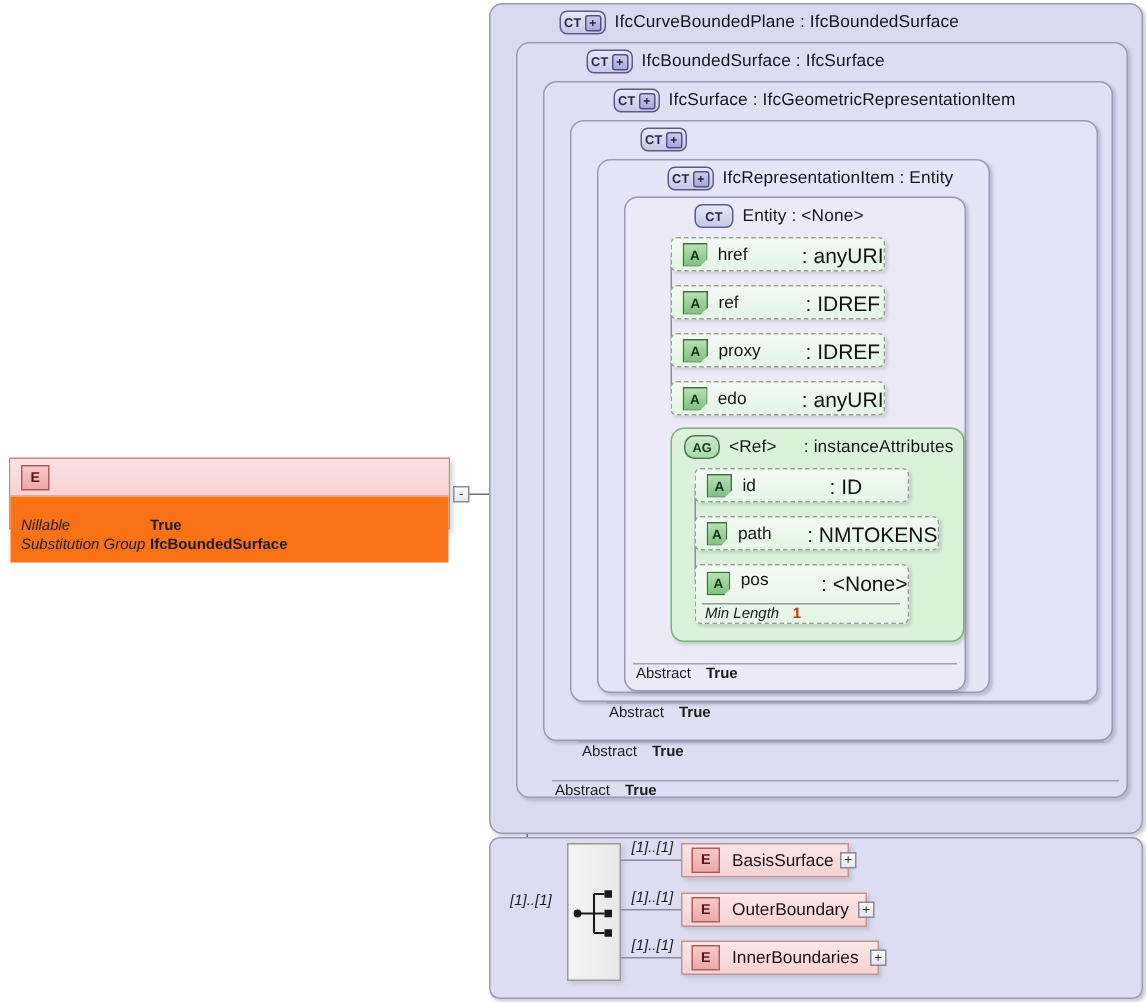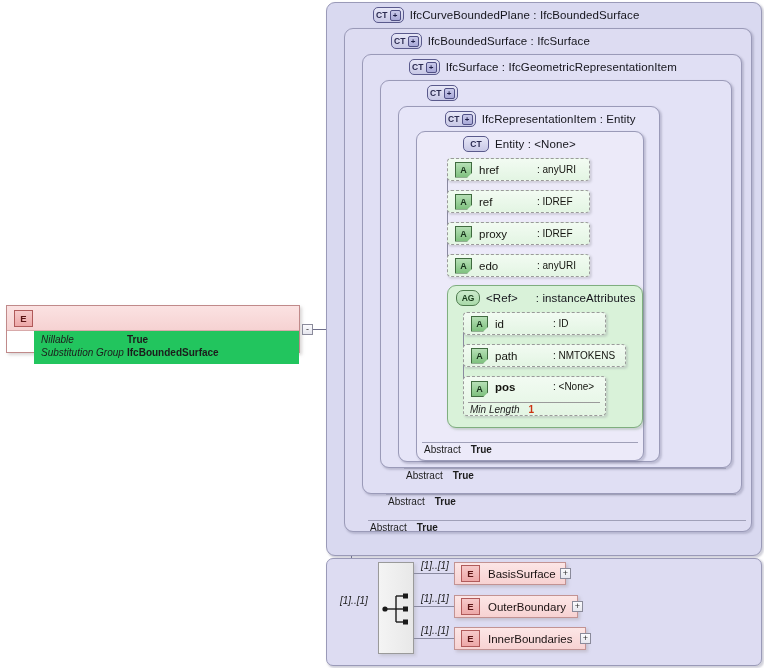--- a/index.html
+++ b/index.html
@@ -144,21 +144,21 @@
     padding-left: 7px;
     box-shadow: 1.5px 1.5px 2px rgba(140,140,150,0.28);
     white-space: nowrap;
   }
   .attr-name {
     font-size: 11.5px;
     color: #14140f;
     display: inline-block;
   }
   .attr-type {
-    font-size: 10px;
+    font-size: 14px;
     color: #14140f;
     display: inline-block;
   }
 
   
   .ag-box {
     position: absolute;
     box-sizing: border-box;
     border: 1px solid #7fae7f;
     border-radius: 9px;
@@ -225,23 +225,22 @@
     height: 24px;
     background: linear-gradient(#fbe2e2, #f6d2d2);
     border-bottom: 1px solid #d8aaaa;
     display: flex;
     align-items: center;
     padding-left: 7px;
     white-space: nowrap;
   }
   .elem-head-title { font-size: 11.5px; color: #1a1212; }
   .elem-props {
-    background: #22c55e;
-    padding: 3px 0 4px 7px;
-    margin-left: 27px;
+    background: #f97316;
+    padding: 14px 0 4px 7px;
   }
   .prop-row {
     display: flex;
     align-items: baseline;
     height: 13px;
     white-space: nowrap;
   }
   .prop-name {
     font-style: italic;
     font-size: 10px;
@@ -405,21 +404,21 @@
 </div>
 
 <div class="attr-box" style="left:463px; top:344px; width:163px; height:23px;">
   <span class="icon-a">A</span>
   <span class="attr-name" style="width:58px;">path</span>
   <span class="attr-type">:&nbsp;<span>NMTOKENS</span></span>
 </div>
 
 <div class="attr-box" style="left:463px; top:376px; width:143px; height:40px; align-items:flex-start; padding-top:4px;">
   <span class="icon-a">A</span>
-  <span class="attr-name" style="width:58px;font-weight:bold;">pos</span>
+  <span class="attr-name" style="width:58px;">pos</span>
   <span class="attr-type">:&nbsp;<span>&lt;None&gt;</span></span>
 </div>
 <div class="facet-sep abs" style="left:468px; top:402px; width:132px;"></div>
 <div class="facet-row" style="left:470px; top:404px;">
   <span class="facet-label">Min Length</span>
   <span class="facet-value">1</span>
 </div>
 
 <div class="abstract-line abs" style="left:422px; top:442px; width:216px;"></div>
 <div class="abstract-row" style="left:424px; top:444px;">

